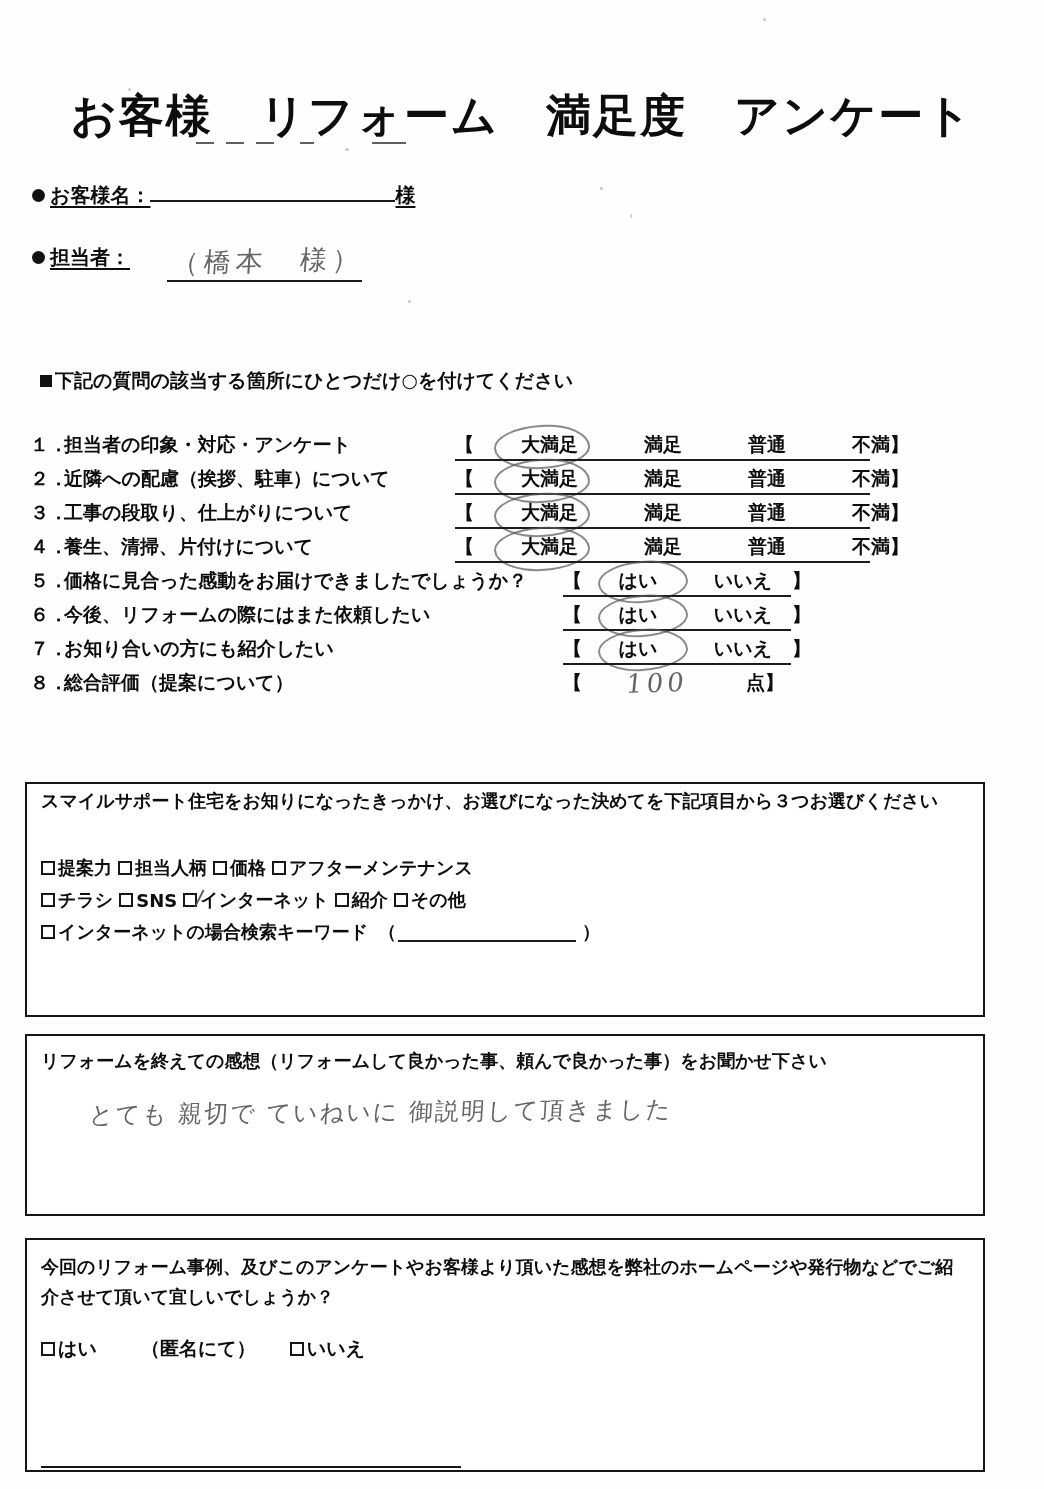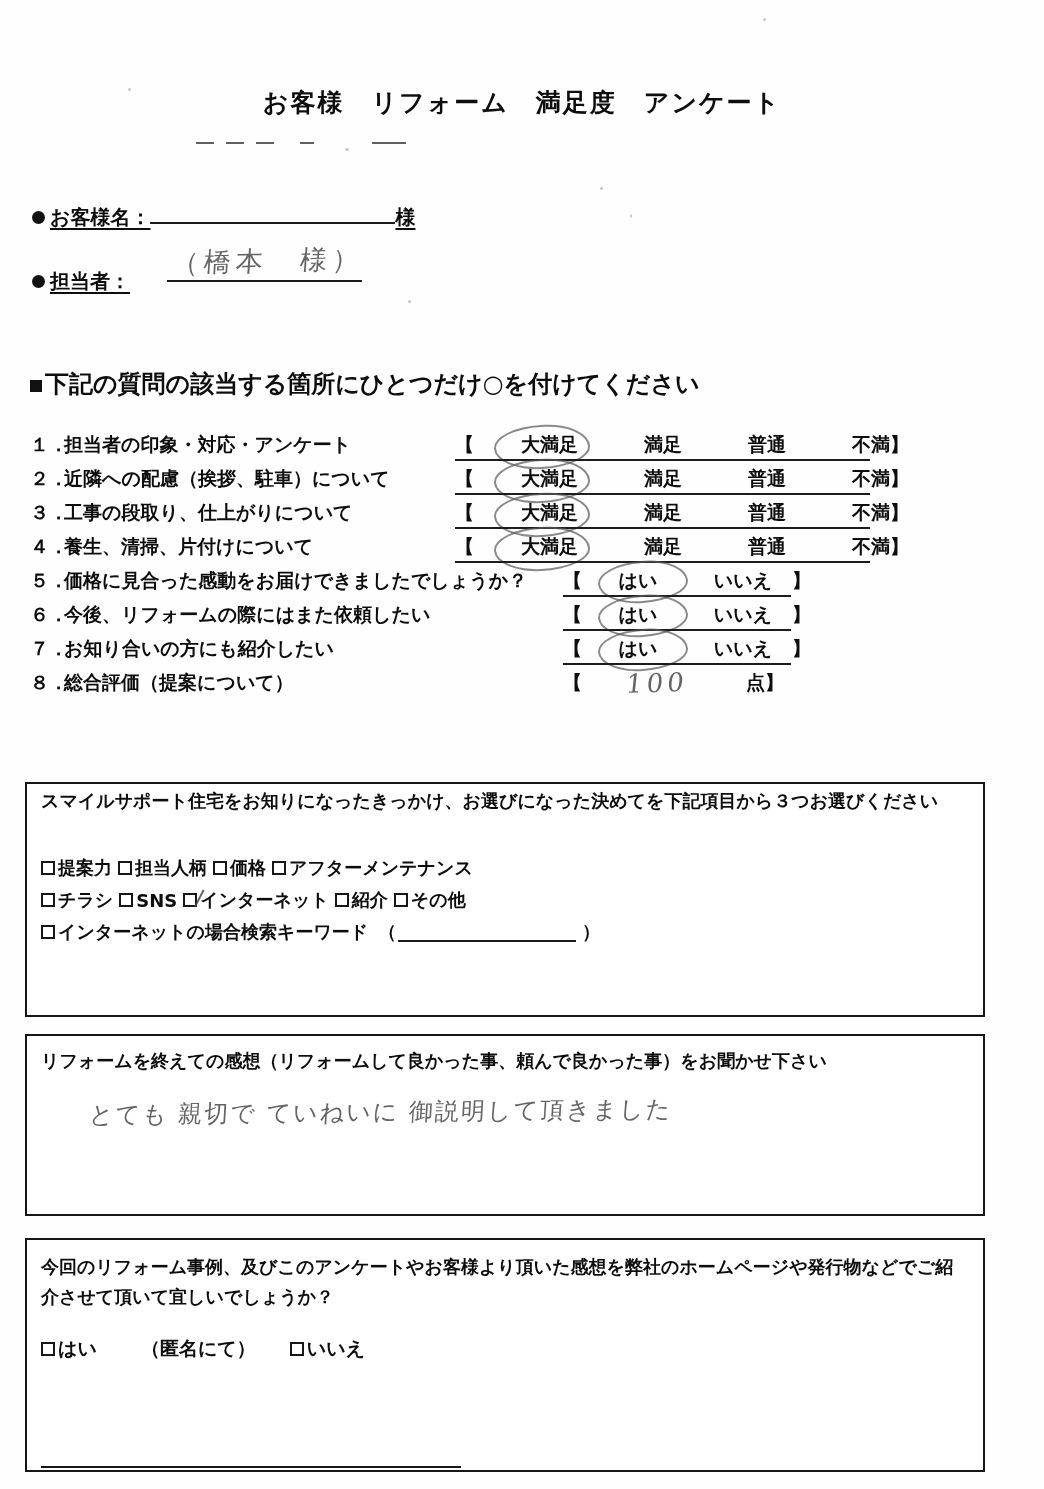--- a/index.html
+++ b/index.html
@@ -24,21 +24,21 @@
     border-radius: 50%;
     opacity: .55;
   }
 
   
   #title {
     position: absolute;
     left: 0; top: 86px;
     width: 1044px;
     text-align: center;
-    font-size: 25px;
+    font-size: 45px;
     font-weight: 700;
     letter-spacing: 2px;
     white-space: pre;
   }
   .title-dashes {
     position: absolute;
     top: 142px;
     height: 2px;
     background: #2b2b2b;
     opacity: .75;
@@ -54,21 +54,21 @@
   }
   #hdr-customer { left: 32px; top: 180px; }
   #hdr-staff { left: 32px; top: 244px; }
   .bullet-dot {
     display: inline-block;
     width: 13px; height: 13px;
     border-radius: 50%;
     background: #121212;
     margin-right: 5px;
   }
-  .hdr-label { text-decoration: underline; text-underline-offset: 4px; margin-top: 24px; }
+  .hdr-label { text-decoration: underline; text-underline-offset: 4px; }
   .hdr-blank {
     display: inline-block;
     border-bottom: 2px solid #1a1a1a;
     height: 20px;
   }
   #cust-blank1 { width: 245px; }
   #cust-sama { text-decoration: underline; text-underline-offset: 4px; }
   #staff-line {
     position: absolute;
     left: 167px; top: 280px;
@@ -85,22 +85,22 @@
     position: absolute;
     left: 172px; top: 243px;
     font-size: 27px;
     letter-spacing: 5px;
     transform: skewX(-5deg) rotate(-1.2deg);
   }
 
   
   #instruction {
     position: absolute;
-    left: 30px; top: 368px;
-    font-size: 24px;
+    left: 40px; top: 368px;
+    font-size: 19px;
     font-weight: 700;
   }
   .sq-bullet {
     display: inline-block;
     width: 12px; height: 12px;
     background: #121212;
     margin-right: 3px;
   }
 
   

